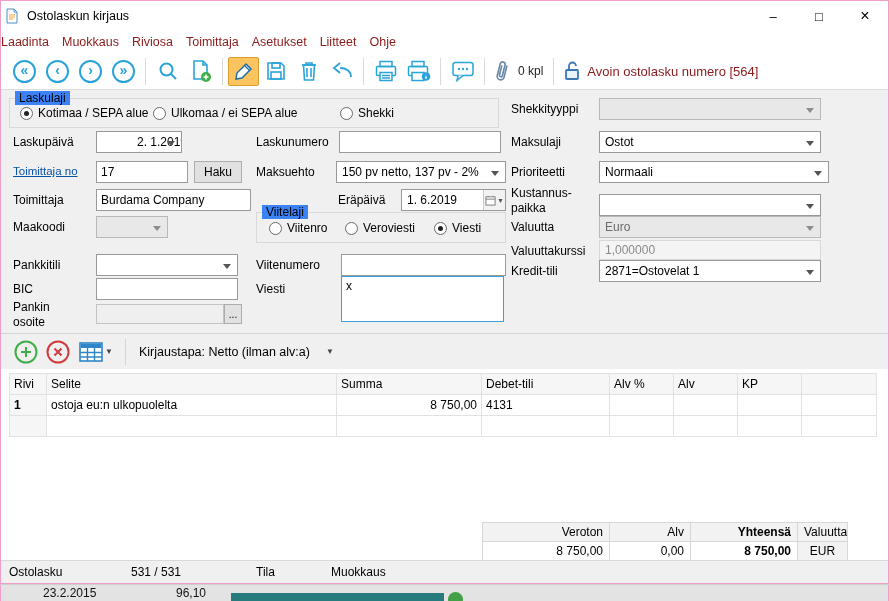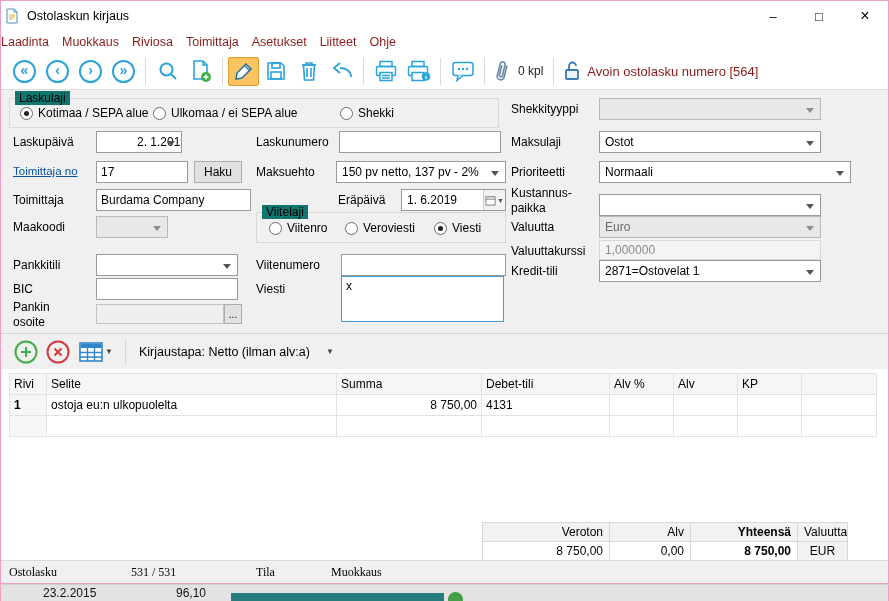--- a/index.html
+++ b/index.html
@@ -29,21 +29,21 @@
 .nav-circle{width:23px;height:23px;border:2px solid #2aa3da;border-radius:50%;color:#2aa3da;font-weight:bold;font-size:14px;display:flex;align-items:center;justify-content:center;line-height:1;padding-bottom:2px;}
 .attach-count{margin-left:4px;font-size:12px;color:#222;}
 .lock-status{margin-left:6px;color:#8b1a1a;font-size:13px;}
 
 
 .form{position:absolute;left:0;top:89px;right:0;height:243px;background:#f0f0f0;}
 .flabel{position:absolute;font-size:12px;white-space:nowrap;}
 .flabel.wrap{white-space:normal;line-height:1.25;}
 .flink{position:absolute;font-size:11.5px;color:#0a51a8;text-decoration:underline;cursor:pointer;white-space:nowrap;}
 .fieldset{position:absolute;border:1px solid #d9d9d9;background:#f0f0f0;}
-.fieldset .legend{position:absolute;top:-8px;left:5px;background:#0f766e;padding:0 4px;font-size:12px;}
+.fieldset .legend{position:absolute;top:-8px;left:5px;background:#3b82f6;padding:0 4px;font-size:12px;}
 .radio-item{position:absolute;display:flex;align-items:center;gap:5px;white-space:nowrap;cursor:default;}
 .radio{width:13px;height:13px;border:1px solid #6a6a6a;border-radius:50%;background:#fff;position:relative;flex:0 0 auto;}
 .radio.selected::after{content:"";position:absolute;left:3px;top:3px;width:5px;height:5px;border-radius:50%;background:#222;}
 .tfield{position:absolute;height:22px;border:1px solid #9b9b9b;background:#fff;font-family:"Liberation Sans",sans-serif;font-size:12px;padding:0 4px;}
 .tfield.disabled{background:#efefef;border-color:#c3c3c3;color:#7d7d7d;}
 .combo{position:absolute;height:22px;border:1px solid #999;background:#fff;padding:3px 18px 0 5px;font-size:12px;cursor:default;white-space:nowrap;overflow:hidden;}
 .combo::after{content:"";position:absolute;right:6px;top:9px;border-left:4px solid transparent;border-right:4px solid transparent;border-top:5px solid #555;}
 .combo.disabled{background:#e8e8e8;border-color:#b9b9b9;color:#6b6b6b;}
 .combo.disabled::after{border-top-color:#8d8d8d;}
 .btn{position:absolute;height:22px;background:#e1e1e1;border:1px solid #adadad;font-size:12px;font-family:"Liberation Sans",sans-serif;cursor:default;}
@@ -72,21 +72,21 @@
 .summary{position:absolute;left:481px;top:521px;display:grid;grid-template-columns:127px 81px 107px 50px;border-top:1px solid #d7d7d7;border-left:1px solid #d7d7d7;background:#fff;}
 .scell{height:19px;line-height:18px;padding:0 6px;border-right:1px solid #d7d7d7;border-bottom:1px solid #d7d7d7;font-size:12px;white-space:nowrap;overflow:hidden;}
 .scell.head{background:#f2f2f2;text-align:right;}
 .scell.head.center{text-align:center;}
 .scell.val{text-align:right;background:#fff;}
 .scell.val.gray{background:#f2f2f2;text-align:center;}
 .bold{font-weight:bold;}
 
 
 .statusbar{position:absolute;left:0;right:0;bottom:0;height:23px;background:#f0f0f0;border-top:1px solid #d9d9d9;}
-.status-item{position:absolute;top:4px;font-size:12px;white-space:nowrap;font-family:Liberation Serif, serif;}
+.status-item{position:absolute;top:4px;font-size:12px;white-space:nowrap;}
 
 
 .bg-strip{position:absolute;left:0;top:585px;width:889px;height:16px;background:#e3e3e3;border-left:1px solid #ee9fc6;border-right:1px solid #ee9fc6;}
 .bg-text{position:absolute;top:1px;font-size:12px;color:#111;}
 .teal-bar{position:absolute;left:230px;top:8px;width:213px;height:8px;background:#267c7c;}
 .green-dot{position:absolute;left:447px;top:7px;width:15px;height:15px;border-radius:50%;background:#43a047;}
 </style>
 </head>
 <body>
 
@@ -251,21 +251,21 @@
       <div class="combo" style="left:598px;top:41px;width:222px;"><span>Ostot</span></div>
 
       <span class="flink" style="left:12px;top:75px;">Toimittaja no</span>
       <input class="tfield" style="left: 95px; top: 71px; width: 92px;" value="17">
       <button class="btn" style="left:193px;top:71px;width:48px;">Haku</button>
 
       <span class="flabel" style="left:255px;top:75px;">Maksuehto</span>
       <div class="combo" style="left:335px;top:71px;width:170px;"><span>150 pv netto, 137 pv - 2%</span></div>
 
       <span class="flabel" style="left:510px;top:75px;">Prioriteetti</span>
-      <div class="combo" style="left:598px;top:71px;width:252px;"><span>Normaali</span></div>
+      <div class="combo" style="left:598px;top:71px;width:230px;"><span>Normaali</span></div>
 
       <span class="flabel" style="left:12px;top:103px;">Toimittaja</span>
       <input class="tfield" style="left: 95px; top: 99px; width: 155px;" value="Burdama Company">
 
       <span class="flabel" style="left:337px;top:103px;">Eräpäivä</span>
       <div class="datefield" style="left:400px;top:99px;width:105px;">
         <span>1. 6.2019</span>
         <button class="date-btn">
           <svg width="11" height="11" viewBox="0 0 12 12">
               <rect x="1" y="2" width="10" height="9" fill="#fff" stroke="#777"></rect>

